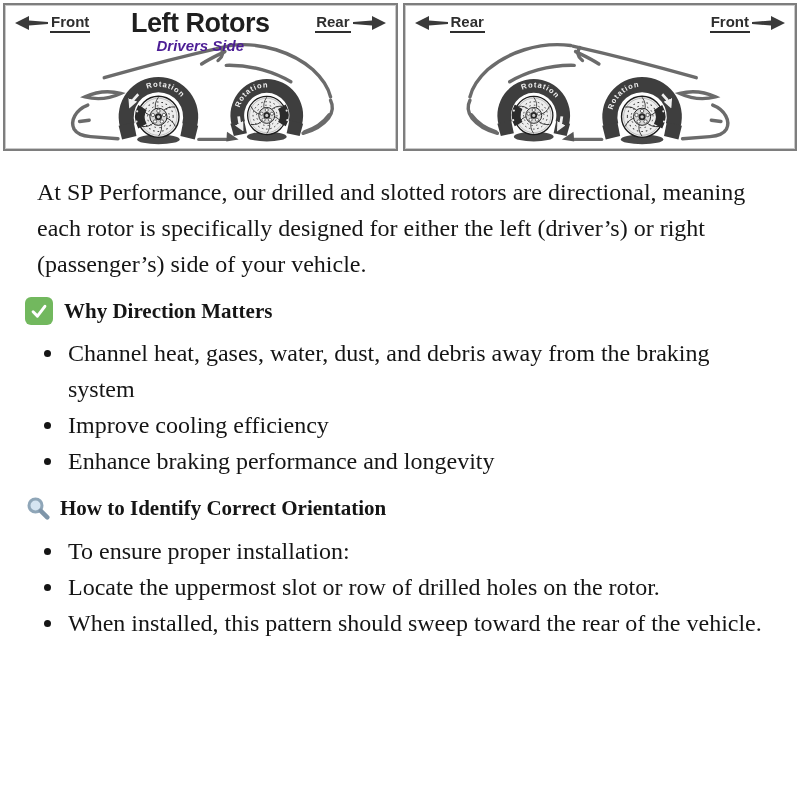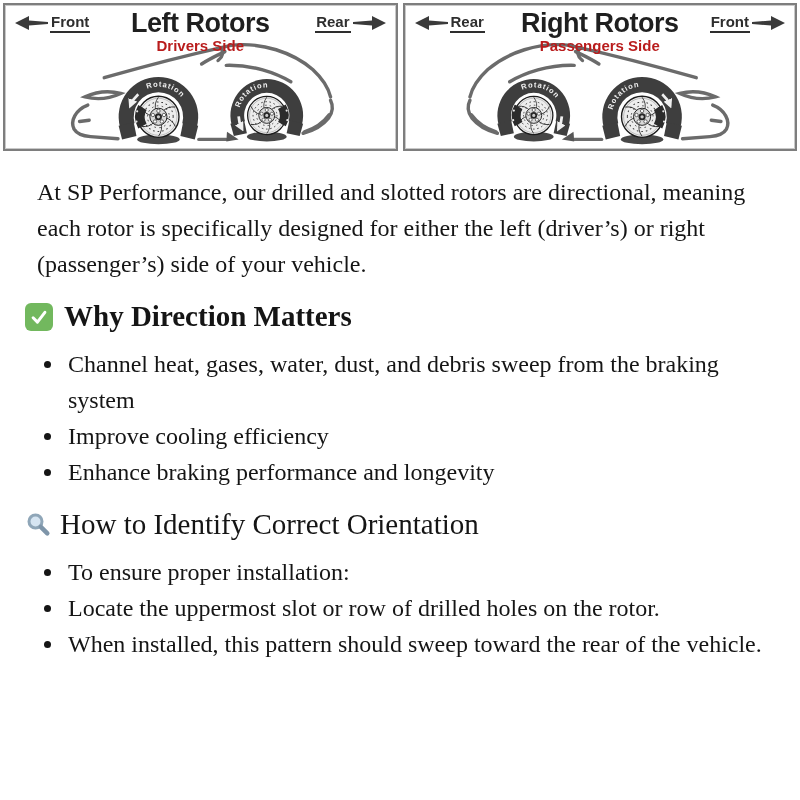--- a/index.html
+++ b/index.html
@@ -10,31 +10,31 @@
   .panel{position:relative;flex:1;border:2px solid #7e7e7e;background:#fff;overflow:hidden;box-shadow:0 0 0 1px #c9c9c9 inset;}
   .car-svg{position:absolute;left:0;top:0;width:100%;height:100%;}
   .dir{position:absolute;top:9px;z-index:3;display:flex;align-items:center;gap:2px;
        font-family:"Liberation Sans",sans-serif;font-weight:bold;font-size:15px;color:#2e2e2e;}
   .dir-left{left:9px;}
   .dir-right{right:9px;}
   .dir .lbl{border-bottom:2.5px solid #2e2e2e;line-height:1.05;padding:0 1px 1px 1px;}
   .titles{position:absolute;top:4px;left:0;right:0;text-align:center;z-index:2;
           font-family:"Liberation Sans",sans-serif;}
   .ptitle{font-size:27px;font-weight:bold;color:#1f1f1f;line-height:1.05;letter-spacing:-0.5px;}
-  .psub{font-size:15px;font-weight:bold;color:#b91c1c;margin-top:0;}
+  .psub{font-size:15px;font-weight:bold;font-style:italic;color:#4c1d95;margin-top:0;}
   text.rot{font-family:"Liberation Sans",sans-serif;font-weight:bold;font-size:11px;
            fill:#f0f0f0;letter-spacing:1.4px;}
   .rotarrow{fill:none;stroke:#f0f0f0;stroke-width:4;}
 
   
   .article{padding:11px 25px 14px 25px;font-size:24px;line-height:1.5;}
   .article p{margin:12px;}
-  .sec{display:flex;align-items:center;font-size:29px;margin:15px 0 0 0;line-height:1.35;}
+  .sec{display:flex;align-items:center;font-size:21px;margin:15px 0 0 0;line-height:1.35;}
   .sec.bold{font-weight:bold;}
-  .sec.regular{font-weight:normal;}
+  .sec.regular{font-weight:bold;}
   .icon-box{flex:0 0 auto;}
   .check-icon{width:28px;height:28px;border-radius:6px;background:#72b85e;
               display:inline-flex;align-items:center;justify-content:center;margin-right:11px;}
   .mag-icon{width:27px;height:27px;display:inline-flex;margin-right:8px;}
   .lead{margin-top:15px !important;}
   ul{margin:10px 0 0 0;padding:0 0 0 40px;}
   li{padding-left:3px;margin:0;}
 </style>
 </head>
 <body>
@@ -141,24 +141,20 @@
     </svg>
   </div>
 
   <div class="panel">
     <div class="dir dir-left">
       <svg width="34" height="16">
           <path d="M1,8 L15,1 L15,5.5 L34,7 L34,9 L15,10.5 L15,15 Z" fill="#3a3a3a"></path>
         </svg>
       <span class="lbl">Rear</span>
     </div>
-    <div class="titles">
-      <div class="ptitle">Right Rotors</div>
-      <div class="psub">Passengers Side</div>
-    </div>
     <div class="dir dir-right">
       <span class="lbl">Front</span>
       <svg width="34" height="16">
           <path d="M33,8 L19,1 L19,5.5 L0,7 L0,9 L19,10.5 L19,15 Z" fill="#3a3a3a"></path>
         </svg>
     </div>
     <svg class="car-svg" viewBox="0 0 396 210">
       <use href="#carbody" transform="translate(396,0) scale(-1,1)"></use>
       <path id="tpR1" d="M80.5,125.5 A41,41 0 0 1 141.4,153.9" fill="none"></path>
       <text class="rot"><textPath href="#tpR1" startOffset="4">Rotation</textPath></text>
@@ -178,21 +174,21 @@
     <span class="icon-box check-icon">
       <svg width="22" height="22" viewBox="0 0 28 28">
           <polyline points="6.5,15 12,20.5 21.5,8" fill="none" stroke="#ffffff" stroke-width="3.8" stroke-linecap="round" stroke-linejoin="round"></polyline>
         </svg>
     </span>
     <span>Why Direction Matters</span>
   </div>
 
 
   <ul>
-    <li>Channel heat, gases, water, dust, and debris sweep from the braking system</li>
+    <li>Channel heat, gases, water, dust, and debris away from the braking system</li>
     <li>Improve cooling efficiency</li>
     <li>Enhance braking performance and longevity</li>
   </ul>
 
   <div class="sec regular">
     <span class="icon-box mag-icon">
       <svg width="27" height="27" viewBox="0 0 27 27">
         <circle cx="10.5" cy="10.5" r="6.5" fill="#d6e5f2" stroke="#8fa6b8" stroke-width="3"></circle>
         <line x1="15.8" y1="15.8" x2="22.3" y2="22.3" stroke="#7e95a9" stroke-width="4.5" stroke-linecap="round"></line>
       </svg>

